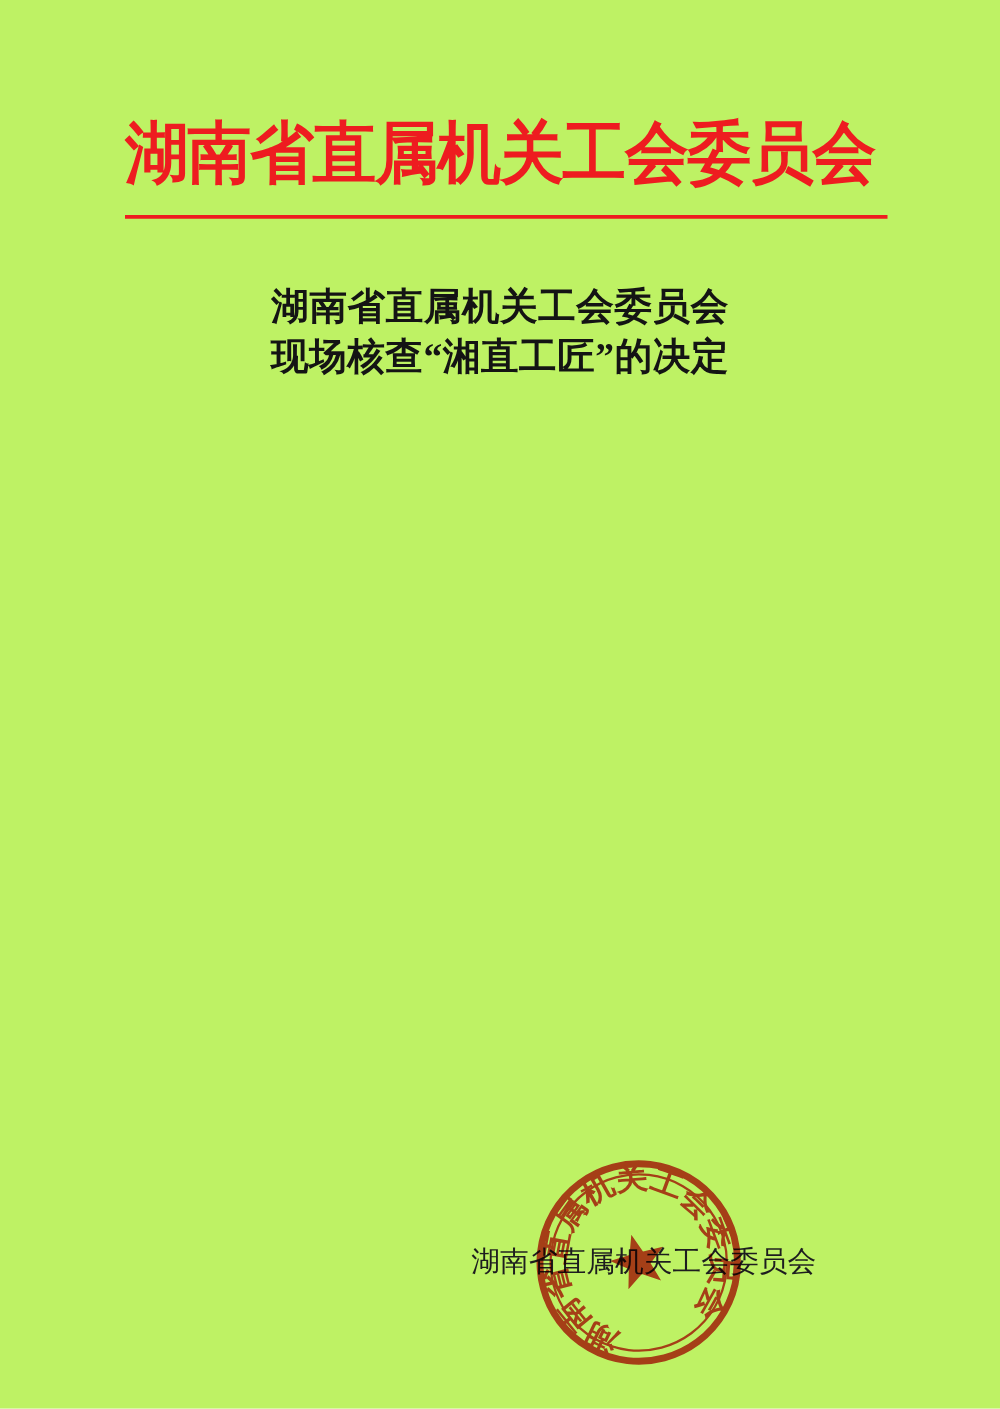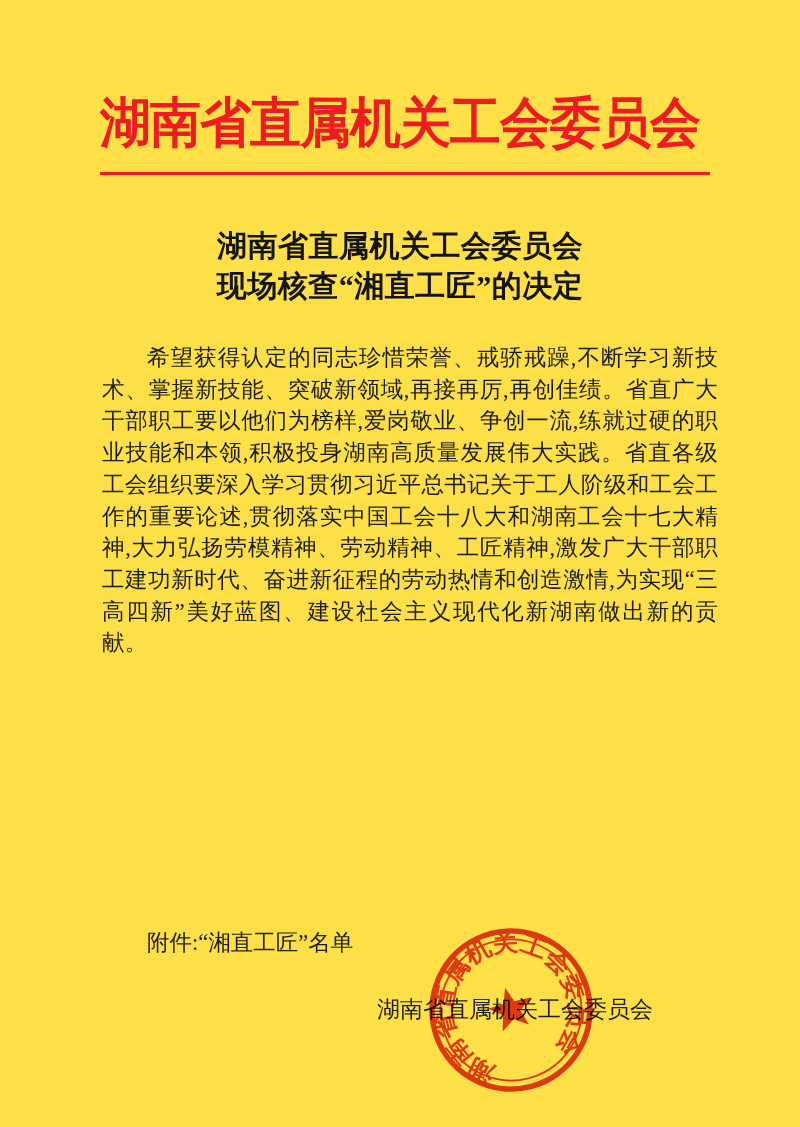--- a/index.html
+++ b/index.html
@@ -1,19 +1,19 @@
 <!DOCTYPE html>
 <html><head>
 <meta charset="utf-8">
 <style>
   html,body{margin:0;padding:0;background:#ffffff;}
   .page{
     position:relative;
     width:800px;height:1127px;
-    background:#fde047;
+    background:#bef264;
     overflow:hidden;
     font-family:"Liberation Serif","DejaVu Serif",serif;
     color:#1d1d1f;
   }
   
   .letterhead{position:absolute;left:0;top:0;width:800px;text-align:center;}
   .org-name{
     margin-top:92px;
     font-family:"Liberation Sans","DejaVu Sans",sans-serif;
     font-weight:bold;
@@ -77,26 +77,22 @@
     <div class="org-name">湖南省直属机关工会委员会</div>
   </div>
   <div class="red-rule"></div>
 
   <div class="doc-title">
     <div>湖南省直属机关工会委员会</div>
     <div>现场核查“湘直工匠”的决定</div>
   </div>
 
   <div class="body-block">
-    <p class="para">希望获得认定的同志珍惜荣誉、戒骄戒躁,不断学习新技术、掌握新技能、突破新领域,再接再厉,再创佳绩。省直广大干部职工要以他们为榜样,爱岗敬业、争创一流,练就过硬的职业技能和本领,积极投身湖南高质量发展伟大实践。省直各级工会组织要深入学习贯彻习近平总书记关于工人阶级和工会工作的重要论述,贯彻落实中国工会十八大和湖南工会十七大精神,大力弘扬劳模精神、劳动精神、工匠精神,激发广大干部职工建功新时代、奋进新征程的劳动热情和创造激情,为实现“三高四新”美好蓝图、建设社会主义现代化新湖南做出新的贡献。</p>
   </div>
 
-  <div class="attachment">
-    <span>附件:</span><span>“湘直工匠”名单</span>
-  </div>
 
   <div class="signature">
     <div>湖南省直属机关工会委员会</div>
   </div>
 
   <svg class="seal" viewBox="0 0 190 190">
     <g transform="rotate(-15 95 95)">
       <circle cx="95" cy="95" r="79" fill="none" stroke="#d9271d" stroke-width="5.5"></circle>
       <circle cx="95" cy="95" r="70.5" fill="none" stroke="#d9271d" stroke-width="1.8"></circle>
       <polygon points="95,72 100.58,87.31 116.87,87.89 104.03,97.94 108.52,113.61 95,104.5 81.48,113.61 85.97,97.94 73.13,87.89 89.42,87.31" fill="#d9271d"></polygon>

